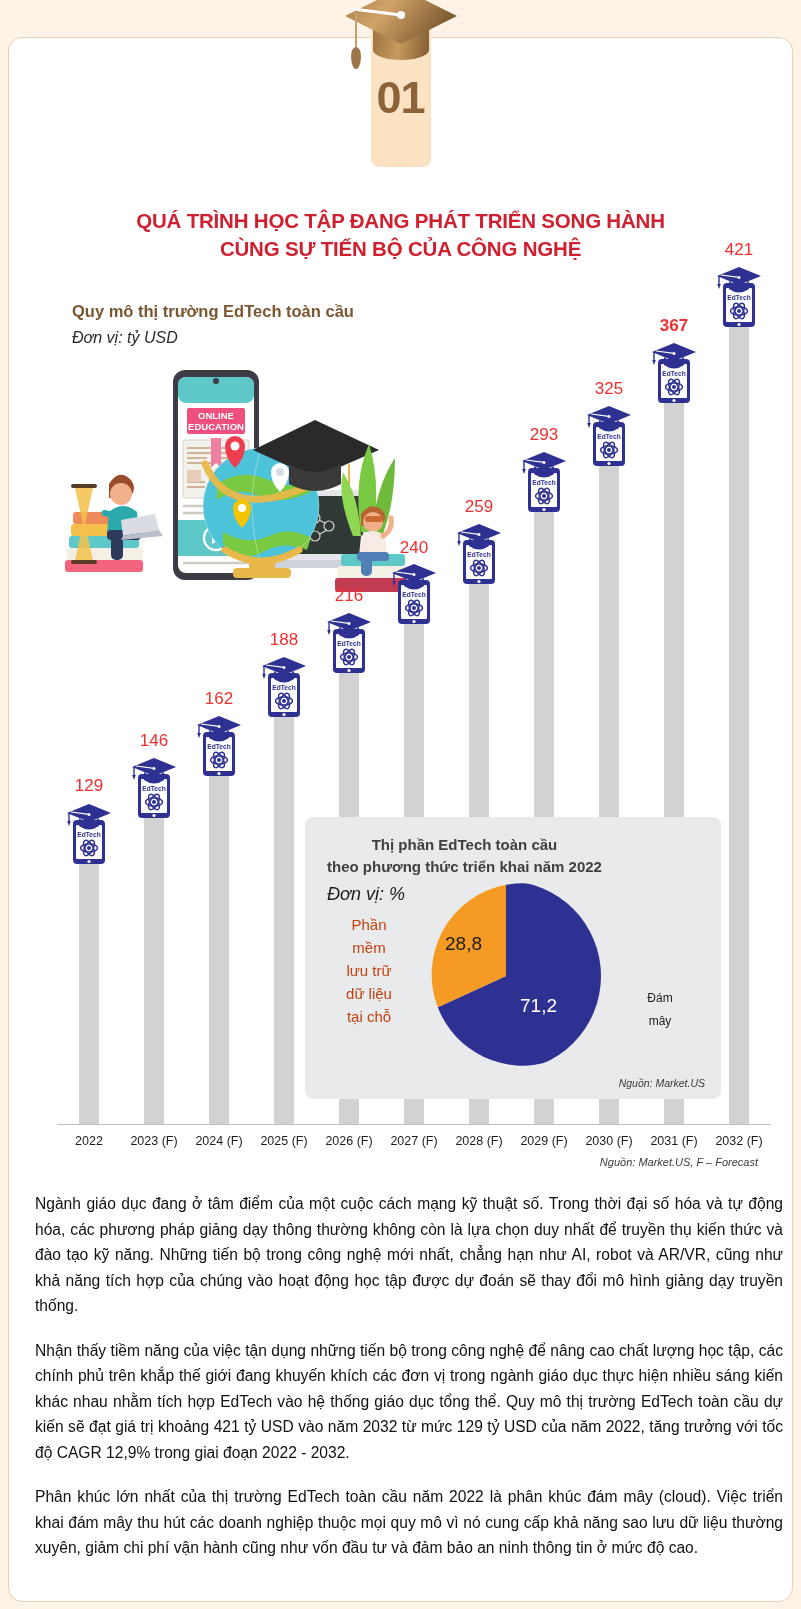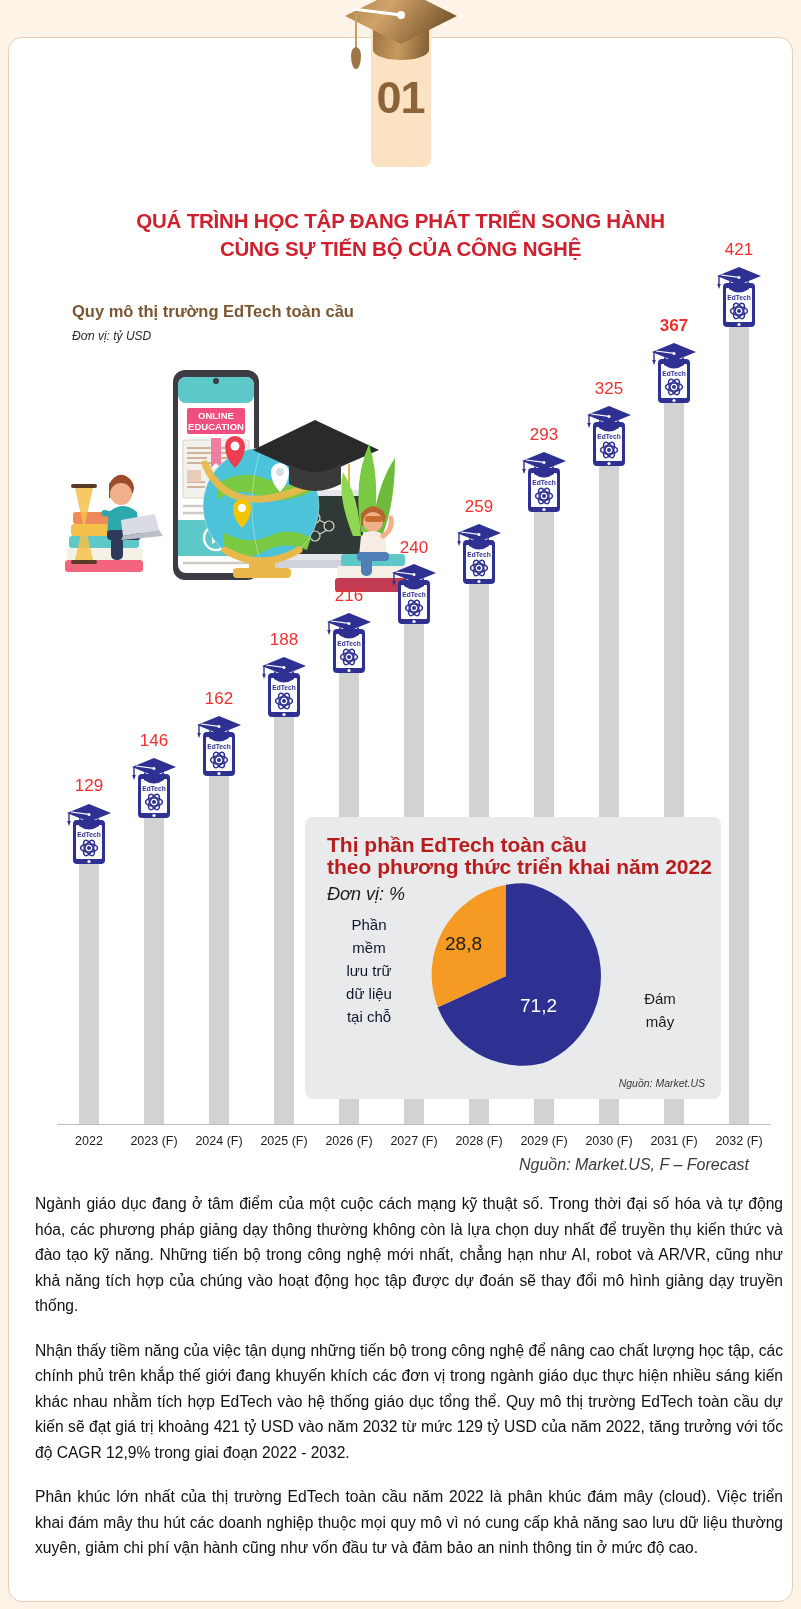--- a/index.html
+++ b/index.html
@@ -113,21 +113,21 @@
     position: absolute;
     left: 63px; top: 264px;
     color: #7b5631;
     font-size: 16.5px;
     font-weight: 700;
   }
   #chart-unit {
     position: absolute;
     left: 63px; top: 291px;
     color: #2a2a2a;
-    font-size: 12px;
+    font-size: 16px;
     font-style: italic;
   }
 
   
   #illo {
     position: absolute;
     left: 56px;
     top: 326px;
     width: 350px;
     height: 240px;
@@ -169,44 +169,45 @@
   #axis {
     position: absolute;
     left: 48px;
     top: 1086px;
     width: 714px;
     height: 1px;
     background: #bdbdbd;
   }
   #src-note {
     position: absolute;
-    right: 45px;
+    right: 36px;
     top: 1118px;
-    font-size: 16px;
+    font-size: 11px;
     font-style: italic;
     color: #3a3a3a;
   }
 
   
   #pie-panel {
     position: absolute;
     left: 296px;
     top: 779px;
     width: 416px;
     height: 282px;
     background: #e9eaec;
     border-radius: 8px;
   }
   #pie-title {
     position: absolute;
     left: 22px; top: 17px;
-    color: #b91c1c;
-    font-size: 21px;
+    color: #404040;
+    font-size: 15px;
     font-weight: 700;
     line-height: 22px;
+    text-align: center;
   }
   #pie-unit {
     position: absolute;
     left: 22px; top: 67px;
     font-size: 18px;
     font-style: italic;
     color: #1c1c1c;
   }
   #pie {
     position: absolute;
@@ -226,28 +227,28 @@
     color: #1c1c1c;
     font-size: 19px;
   }
   #pie-lab-left {
     position: absolute;
     left: 22px; top: 96px;
     width: 84px;
     text-align: center;
     font-size: 15px;
     line-height: 23px;
-    color: #0f172a;
+    color: #c2410c;
   }
   #pie-lab-right {
     position: absolute;
     left: 310px; top: 170px;
     width: 90px;
     text-align: center;
-    font-size: 15px;
+    font-size: 12px;
     line-height: 23px;
     color: #1c1c1c;
   }
   #pie-src {
     position: absolute;
     right: 16px; bottom: 10px;
     font-size: 10.5px;
     font-style: italic;
     color: #3a3a3a;
   }

